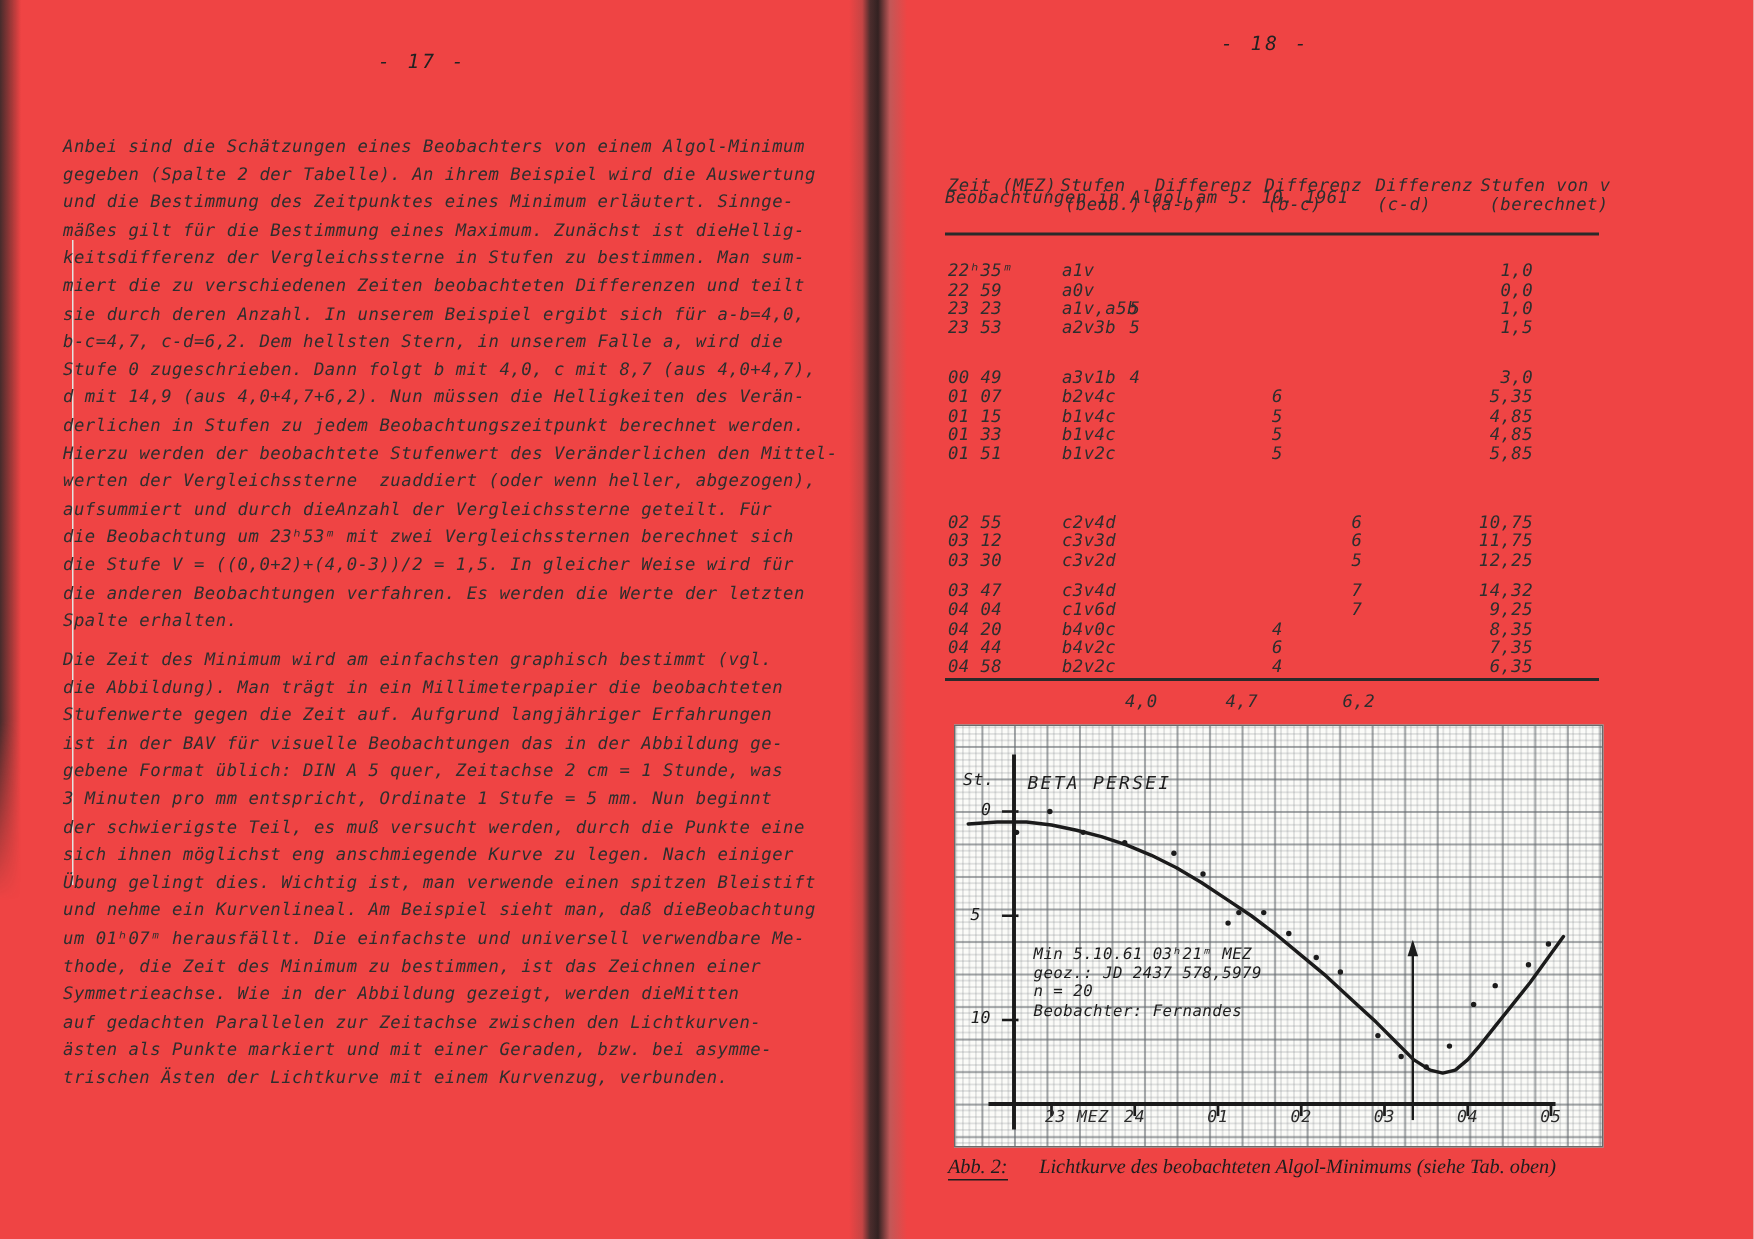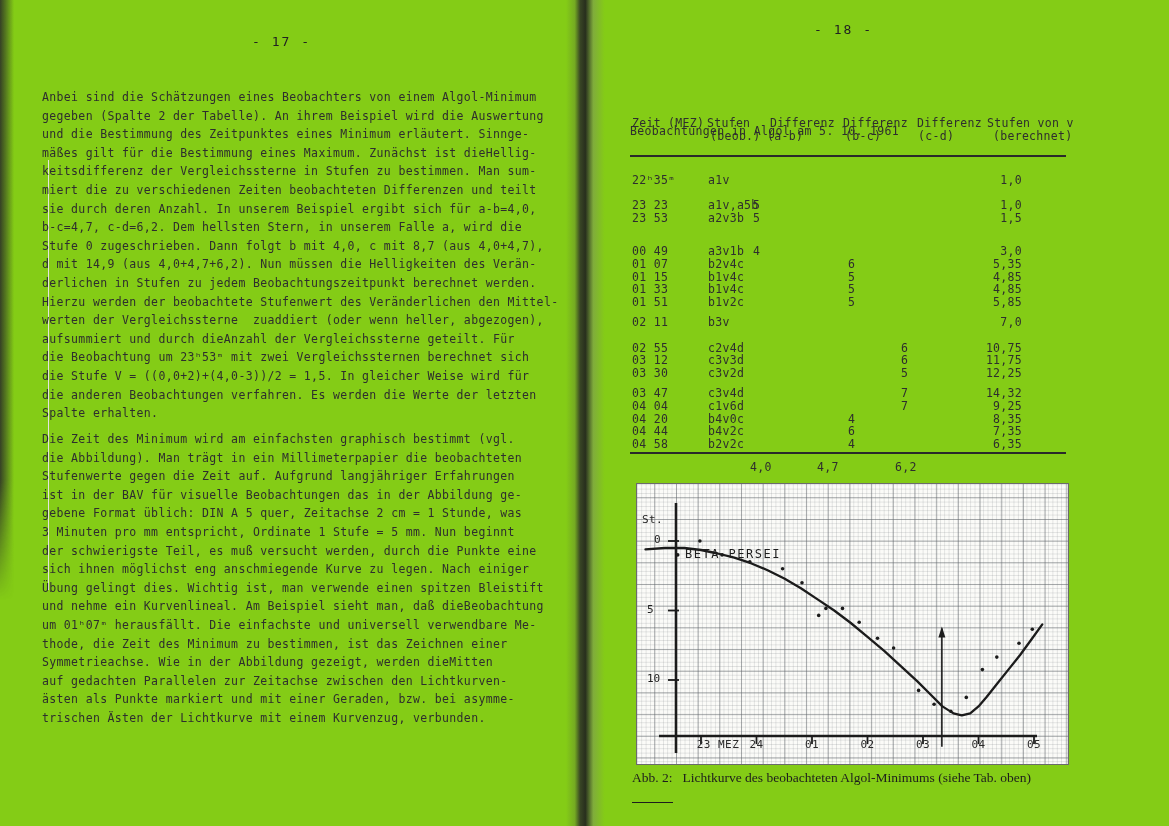--- a/index.html
+++ b/index.html
@@ -1,20 +1,21 @@
 <!DOCTYPE html>
 <html><head>
 <meta charset="utf-8">
 <style>
   html,body{margin:0;padding:0;background:#e9e9e7;}
   .scan{
     position:relative;width:1169px;height:826px;overflow:hidden;
-    background:#84cc16;
+    background:#ef4444;
     font-family:"DejaVu Sans Mono",monospace;
     color:#2b2b2b;
+    font-style:italic;
   }
   
   .left-edge-shadow{
     position:absolute;left:0;top:0;width:14px;height:600px;
     background:linear-gradient(to right,rgba(40,40,40,.85),rgba(40,40,40,0));
     -webkit-mask-image:linear-gradient(to bottom,#000 80%,transparent 100%);
             mask-image:linear-gradient(to bottom,#000 80%,transparent 100%);
   }
   .spine-shadow{
     position:absolute;left:566px;top:0;width:44px;height:826px;
@@ -61,31 +62,31 @@
       linear-gradient(to right, rgba(95,100,105,.5) 1px, transparent 1px),
       linear-gradient(to bottom, rgba(95,100,105,.5) 1px, transparent 1px),
       linear-gradient(to right, rgba(125,130,135,.22) 1px, transparent 1px),
       linear-gradient(to bottom, rgba(125,130,135,.22) 1px, transparent 1px);
     background-size:21.7px 21.7px,21.7px 21.7px,4.34px 4.34px,4.34px 4.34px;
     background-position:17.3px 13.3px;
     border:1.5px solid #6b6b6b;
   }
   .chart svg{position:absolute;left:0;top:0;}
   .chart-label{position:absolute;font-size:11px;letter-spacing:.4px;color:#1e1e1e;white-space:pre;}
-  .chart-title{left:48px;top:31px;font-size:12px;letter-spacing:1.5px;margin-top:32px;}
+  .chart-title{left:48px;top:31px;font-size:12px;letter-spacing:1.5px;}
   .st-label{left:5px;top:29px;text-align:right;}
   .ytick-label{position:absolute;font-size:11px;color:#1e1e1e;}
   .annotation{
     position:absolute;left:52px;top:146px;
     font-size:10.5px;line-height:12.5px;letter-spacing:.3px;white-space:pre;color:#1c1c1c;
   }
   .xtick-label{position:absolute;top:254px;font-size:11px;letter-spacing:.5px;transform:translateX(-50%);white-space:pre;}
   
   .caption{position:absolute;left:632px;top:770px;font-family:"Liberation Serif","DejaVu Serif",serif;font-size:13.5px;color:#1d1d1d;}
-  .caption .cap-label{border-bottom:1px solid #1d1d1d;padding-bottom:17px;margin-right:10px;}
+  .caption .cap-label{border-bottom:1px solid #1d1d1d;padding-bottom:1px;margin-right:21px;}
 </style>
 </head>
 <body>
 
 <div class="scan">
 
   <div class="left-edge-shadow"></div>
   <div class="spine-shadow"></div>
   <div class="ghost-line-v"></div>
 
@@ -153,20 +154,28 @@
         <span class="sum-cd">6,2</span>
       </div>
     <div class="trow" style="top: 57px;">
     <span class="col-time">22ʰ35ᵐ</span>
     <span class="col-stufen">a1v</span>
     <span class="col-ab"></span>
     <span class="col-bc"></span>
     <span class="col-cd"></span>
     <span class="col-v">1,0</span>
   </div>
+        <div class="trow" style="top: 69.7px;">
+    <span class="col-time">22 59</span>
+    <span class="col-stufen">a0v</span>
+    <span class="col-ab"></span>
+    <span class="col-bc"></span>
+    <span class="col-cd"></span>
+    <span class="col-v">0,0</span>
+  </div>
         <div class="trow" style="top: 82.4px;">
     <span class="col-time">23 23</span>
     <span class="col-stufen">a1v,a5b</span>
     <span class="col-ab">5</span>
     <span class="col-bc"></span>
     <span class="col-cd"></span>
     <span class="col-v">1,0</span>
   </div>
         <div class="trow" style="top: 95.1px;">
     <span class="col-time">23 53</span>
@@ -208,28 +217,20 @@
     <span class="col-cd"></span>
     <span class="col-v">4,85</span>
   </div>
         <div class="trow" style="top: 178.9px;">
     <span class="col-time">01 51</span>
     <span class="col-stufen">b1v2c</span>
     <span class="col-ab"></span>
     <span class="col-bc">5</span>
     <span class="col-cd"></span>
     <span class="col-v">5,85</span>
-  </div>
-        <div class="trow" style="top: 199.2px;">
-    <span class="col-time">02 11</span>
-    <span class="col-stufen">b3v</span>
-    <span class="col-ab"></span>
-    <span class="col-bc"></span>
-    <span class="col-cd"></span>
-    <span class="col-v">7,0</span>
   </div>
         <div class="trow" style="top: 224.6px;">
     <span class="col-time">02 55</span>
     <span class="col-stufen">c2v4d</span>
     <span class="col-ab"></span>
     <span class="col-bc"></span>
     <span class="col-cd">6</span>
     <span class="col-v">10,75</span>
   </div>
         <div class="trow" style="top: 237.3px;">
@@ -323,20 +324,24 @@
           <circle cx="329.3" cy="213.4" r="1.8" fill="#1b1b1b"></circle>
           <circle cx="345.4" cy="185.6" r="1.8" fill="#1b1b1b"></circle>
           <circle cx="359.8" cy="173.1" r="1.8" fill="#1b1b1b"></circle>
           <circle cx="382.0" cy="159.2" r="1.8" fill="#1b1b1b"></circle>
           <circle cx="395.3" cy="145.3" r="1.8" fill="#1b1b1b"></circle>
           <line x1="304.87" y1="144.57" x2="304.87" y2="262.72" stroke="#1b1b1b" stroke-width="1.6"></line>
           <polygon points="301.37,153.57 308.37,153.57 304.87,142.57" fill="#1b1b1b"></polygon>
         </svg>
       <span class="chart-label st-label">St.</span>
       <span class="chart-label chart-title">BETA PERSEI</span>
+      <div class="annotation">Min 5.10.61 03ʰ21ᵐ MEZ
+geoz.: JD 2437 578,5979
+n = 20
+Beobachter: Fernandes</div>
     <span class="ytick-label" style="left: 17px; top: 49px;">0</span>
         <span class="ytick-label" style="left: 10px; top: 118.5px;">5</span>
         <span class="ytick-label" style="left: 10px; top: 188px;">10</span>
         <span class="xtick-label" style="left: 81px;">23 MEZ</span>
         <span class="xtick-label" style="left: 119.5px;">24</span>
         <span class="xtick-label" style="left: 175px;">01</span>
         <span class="xtick-label" style="left: 230.5px;">02</span>
         <span class="xtick-label" style="left: 286px;">03</span>
         <span class="xtick-label" style="left: 341.5px;">04</span>
         <span class="xtick-label" style="left: 397px;">05</span>

